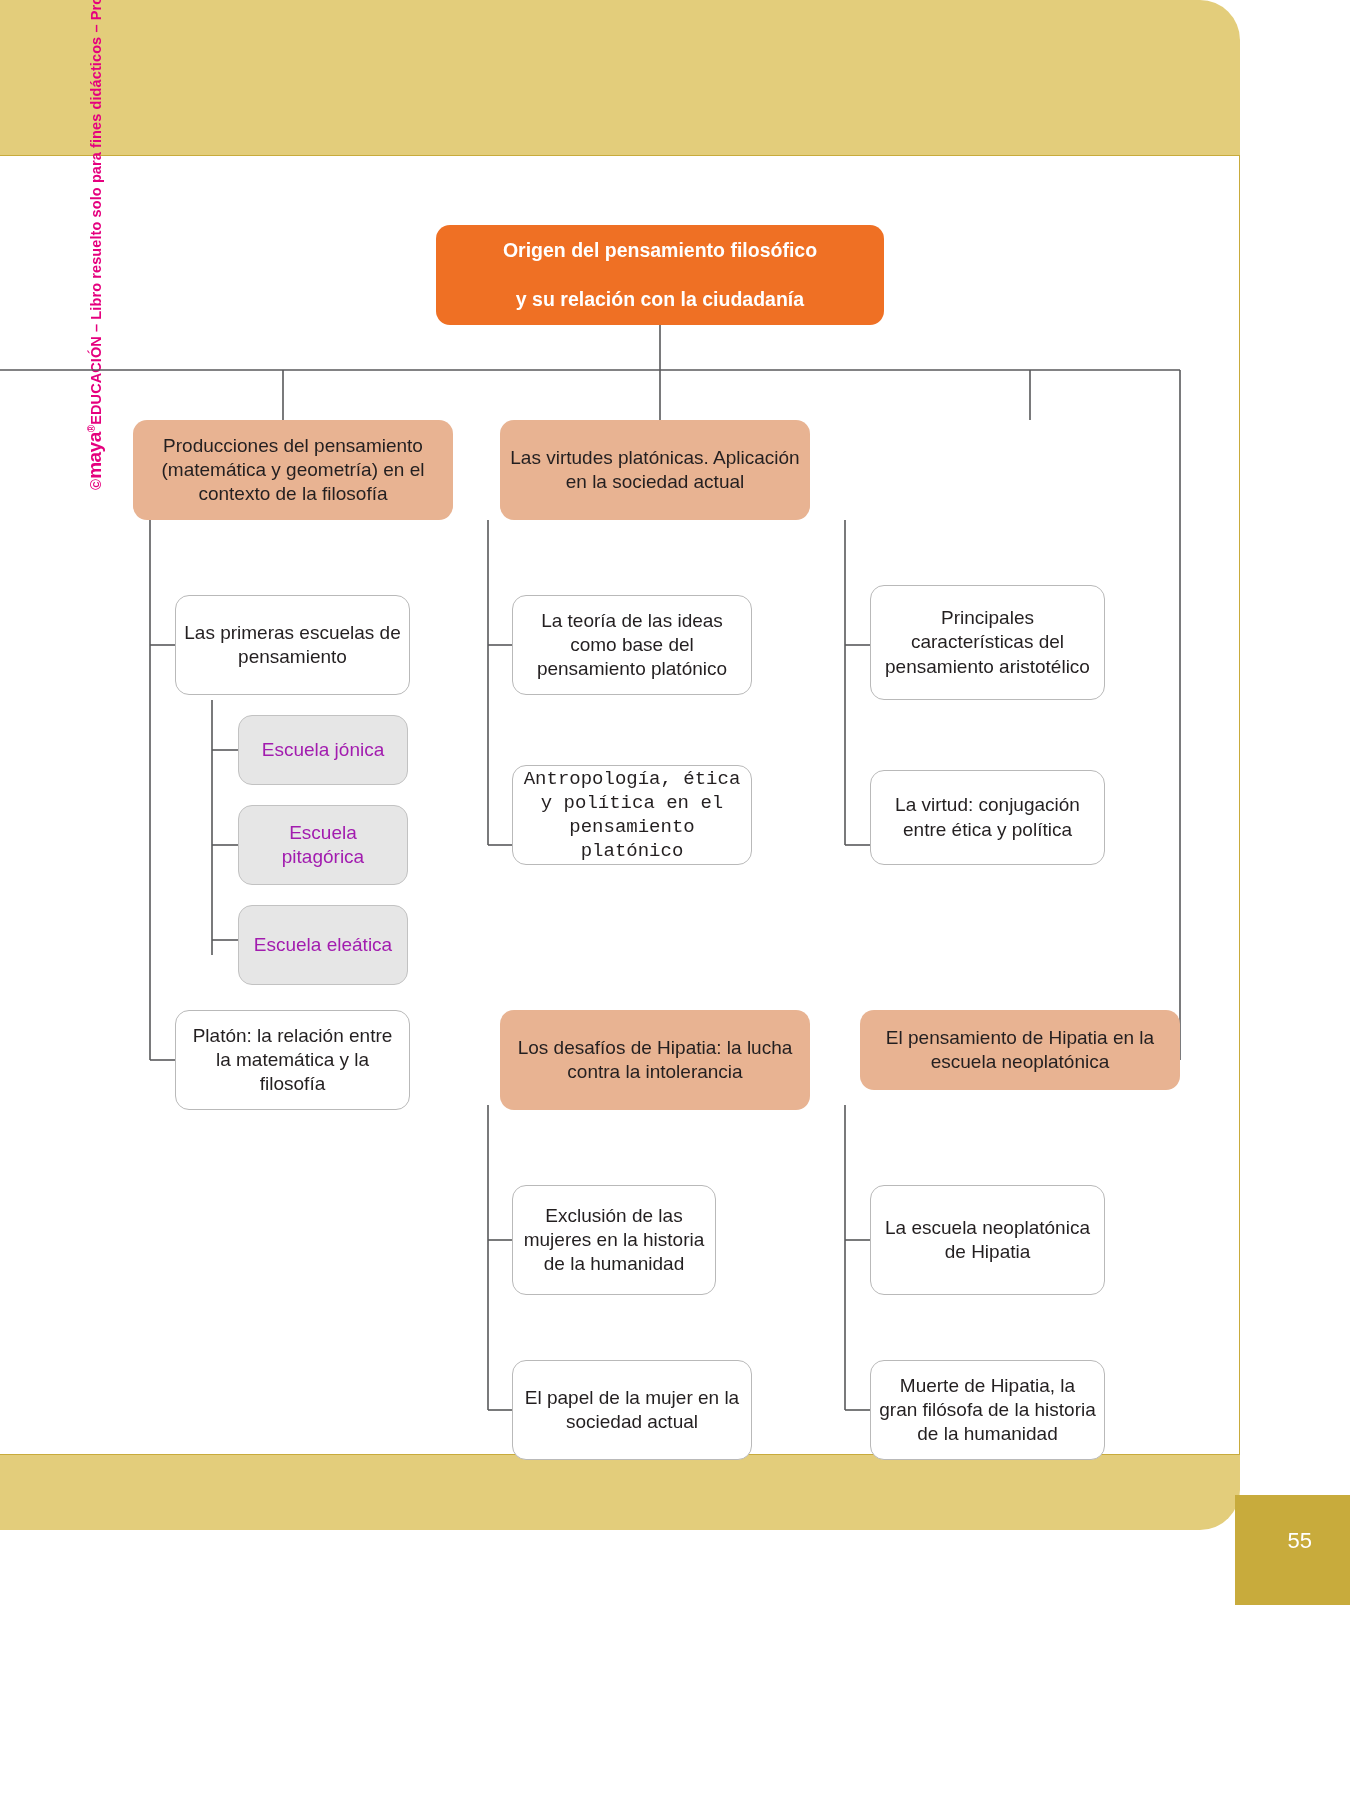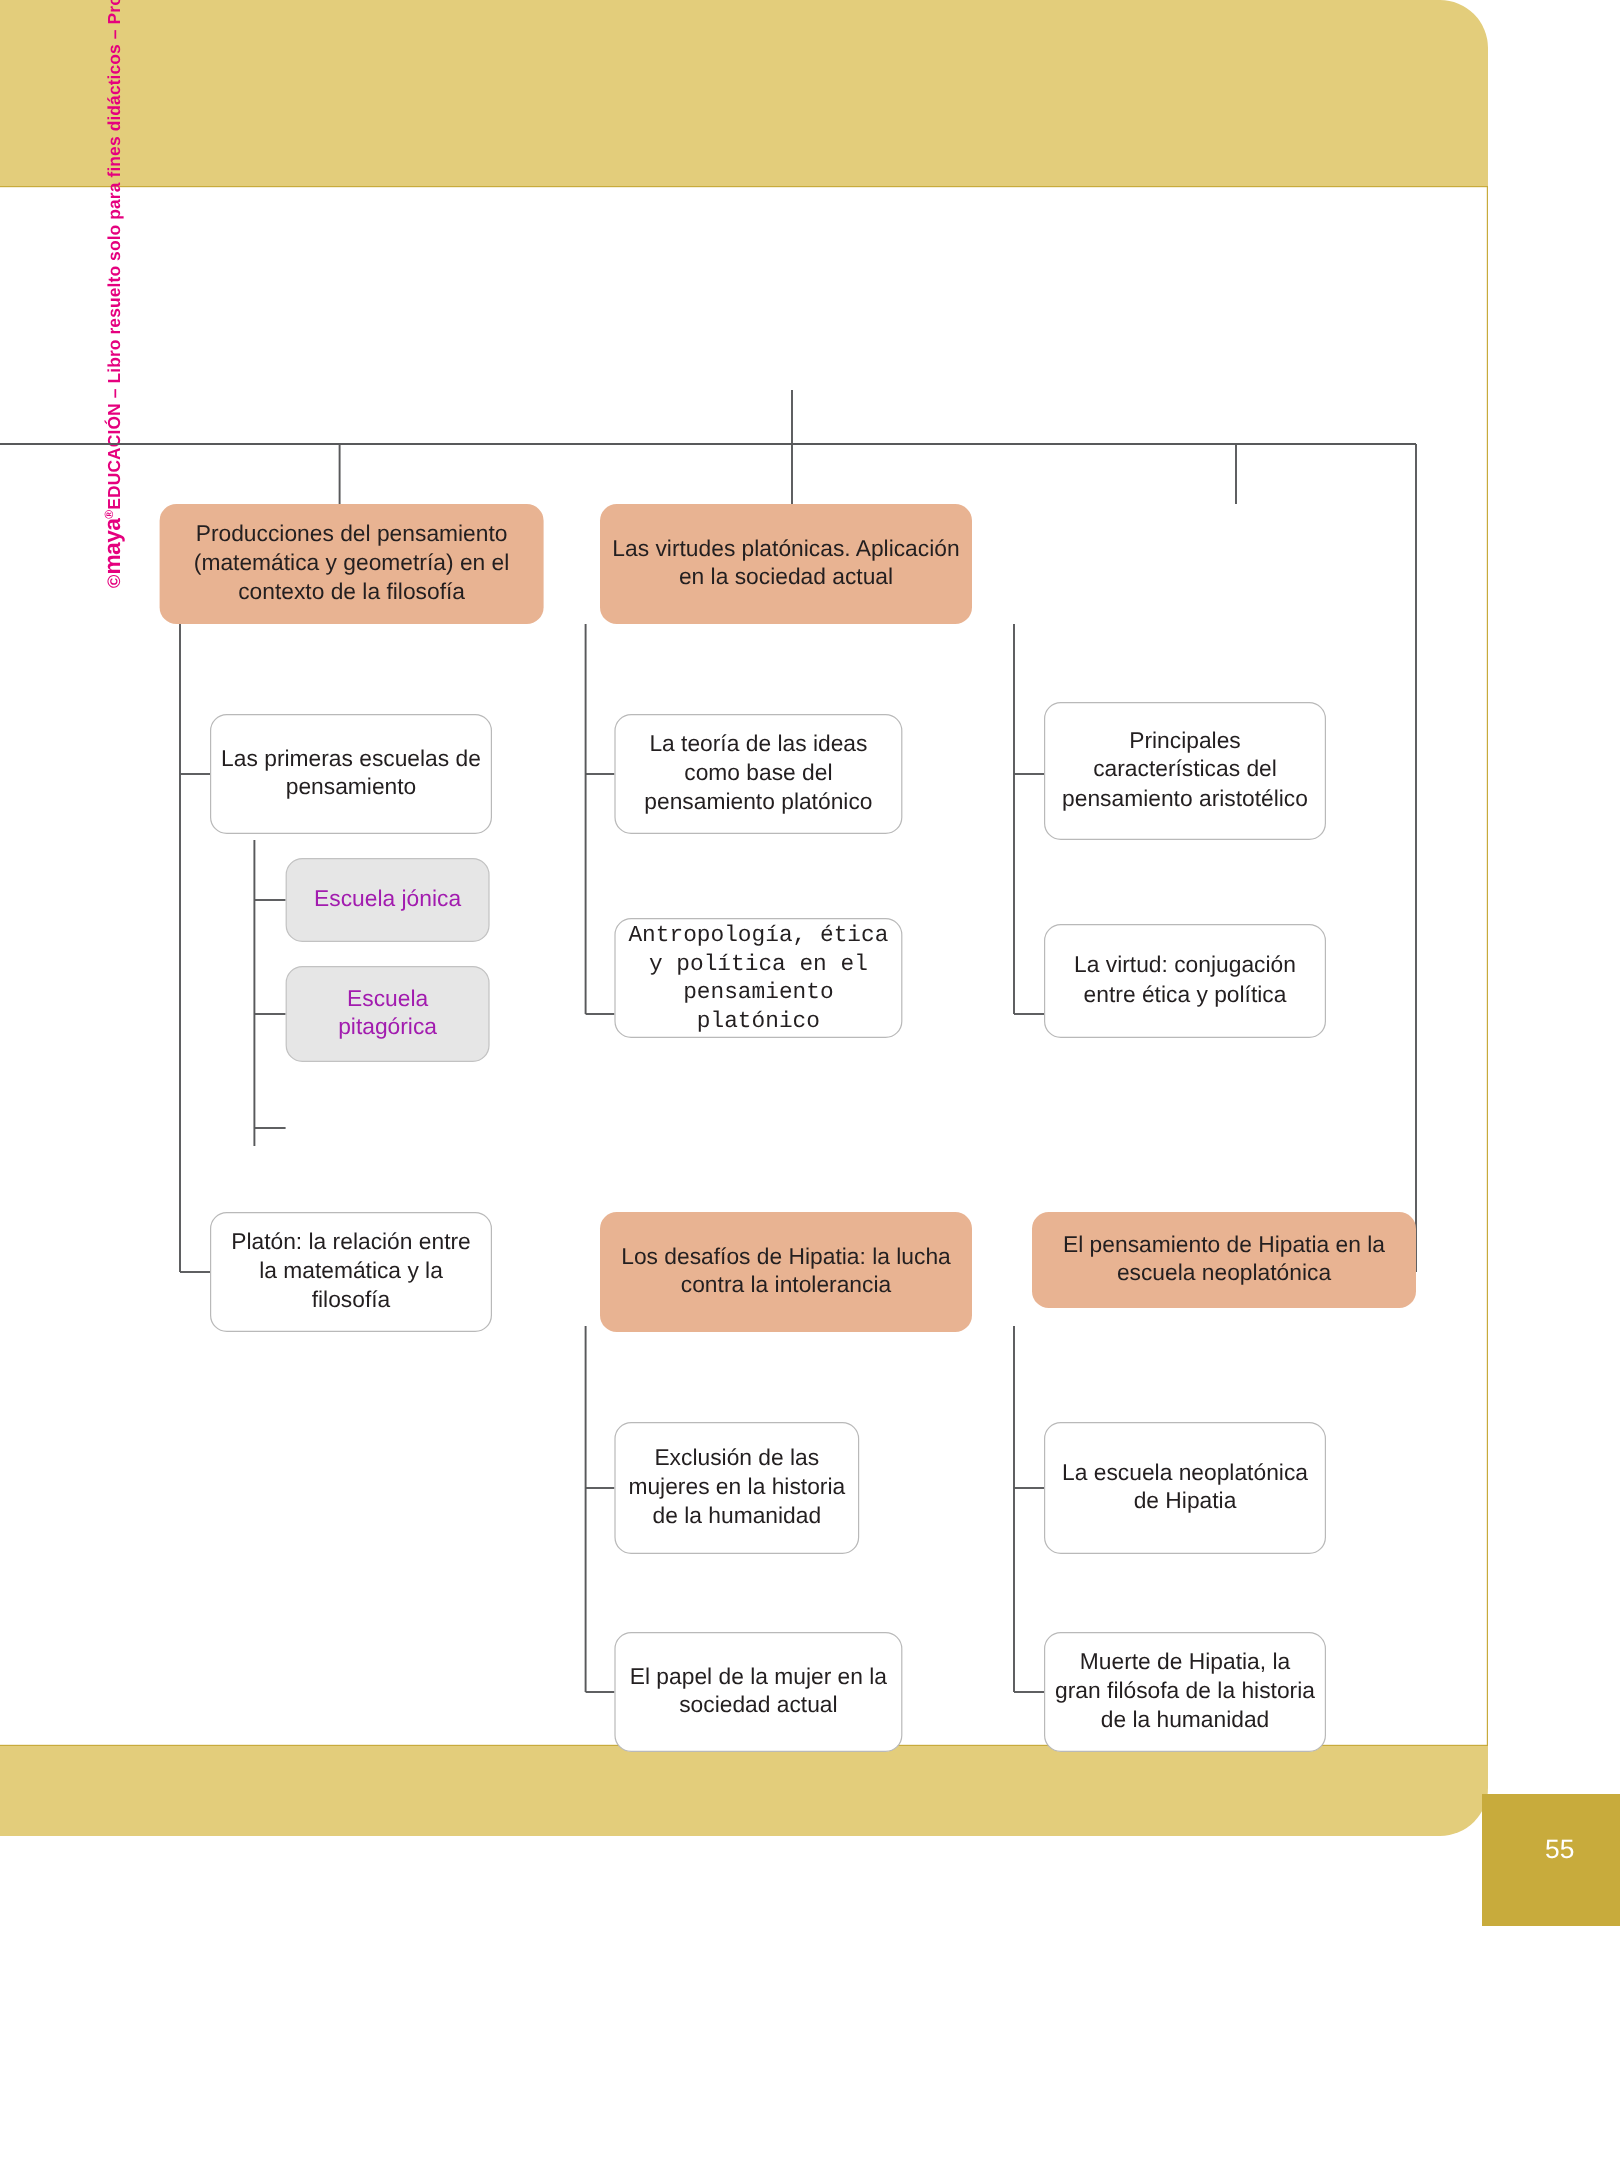--- a/index.html
+++ b/index.html
@@ -151,20 +151,26 @@
       <path d="M 488 950 L 488 1255"></path>
       <path d="M 488 1085 L 512 1085"></path>
       <path d="M 488 1255 L 512 1255"></path>
 
       <path d="M 845 950 L 845 1255"></path>
       <path d="M 845 1085 L 870 1085"></path>
       <path d="M 845 1255 L 870 1255"></path>
     </g>
   </svg>
 
+  <div class="node root" style="left:436px; top:70px; width:448px; height:100px;">
+    <span>
+      <span>Origen del pensamiento filosófico</span><br>
+      <span>y su relación con la ciudadanía</span>
+    </span>
+  </div>
 
   <div class="node l1" style="left:133px; top:265px; width:320px; height:100px;">
     <span>Producciones del pensamiento (matemática y geometría) en el contexto de la filosofía</span>
   </div>
 
   <div class="node l1" style="left:500px; top:265px; width:310px; height:100px;">
     <span>Las virtudes platónicas. Aplicación en la sociedad actual</span>
   </div>
 
 
@@ -185,20 +191,23 @@
   </div>
 
   <div class="node l3" style="left:238px; top:560px; width:170px; height:70px;">
     <span>Escuela jónica</span>
   </div>
 
   <div class="node l3" style="left:238px; top:650px; width:170px; height:80px;">
     <span>Escuela pitagórica</span>
   </div>
 
+  <div class="node l3" style="left:238px; top:750px; width:170px; height:80px;">
+    <span>Escuela eleática</span>
+  </div>
 
   <div class="node l2" style="left:512px; top:440px; width:240px; height:100px;">
     <span>La teoría de las ideas como base del pensamiento platónico</span>
   </div>
 
   <div class="node l2" style="left:512px; top:610px; width:240px; height:100px;font-family:Liberation Mono, monospace;">
     <span>Antropología, ética y política en el pensamiento platónico</span>
   </div>
 
   <div class="node l2" style="left:870px; top:430px; width:235px; height:115px;">

